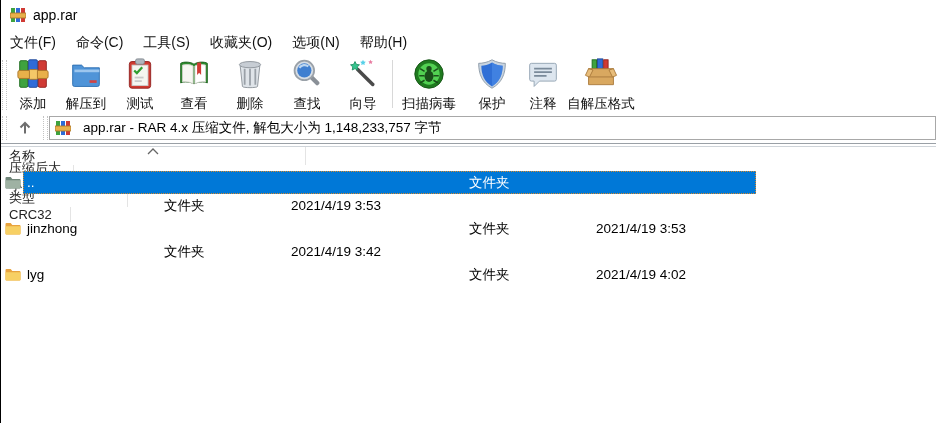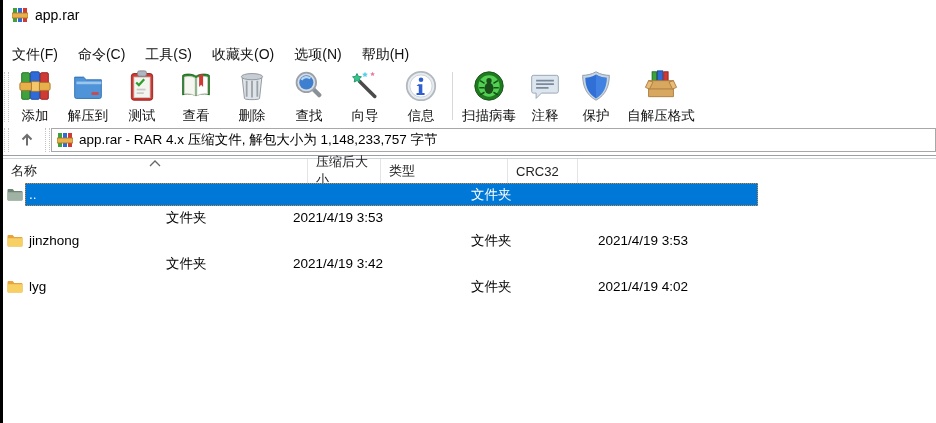--- a/index.html
+++ b/index.html
@@ -1,44 +1,44 @@
 <!DOCTYPE html>
 <html><head>
 <meta charset="utf-8">
 <style>
   * { box-sizing: border-box; }
   html,body { margin:0; padding:0; background:#f2f2f2; }
   body { font-family:"Liberation Sans", sans-serif; }
   .window {
     width:936px; height:423px; background:#fff; position:relative; overflow:hidden;
-    border-left:3px solid #000000;
+    border-left:1px solid #000000;
   }
   
   .titlebar { height:30px; display:flex; align-items:center; padding-left:9px; gap:7px; font-size:14px; color:#000; }
   .mini-icon { width:16px; height:16px; flex:0 0 auto; }
   
-  .menubar { height:25px; display:flex; align-items:center; padding-left:2px; font-size:14px; color:#111;margin-top:12px; }
+  .menubar { height:25px; display:flex; align-items:center; padding-left:2px; font-size:14px; color:#111; }
   .menu-item { padding:2px 7px; margin-right:6px; cursor:default; }
   
   .toolbar { height:58px; display:flex; align-items:flex-start; padding-top:2px; }
   .gripper { width:5px; align-self:stretch; margin:3px 1px 3px 1px;
              border-left:1px dotted #c3c3c3; border-right:1px dotted #c3c3c3; }
   .tb-btn { display:flex; flex-direction:column; align-items:center; height:56px;
             font-size:13.5px; color:#111; padding-top:1px; cursor:default; }
   .tb-btn svg { width:36px; height:36px; display:block; }
   .tb-btn .tb-label { margin-top:5px; white-space:nowrap; }
   .tb-sep { width:1px; background:#d8d8d8; height:48px; margin:3px 2px 0 2px; }
   
   .addressbar { height:30px; display:flex; align-items:center; }
   .up-btn { width:30px; height:26px; display:flex; align-items:center; justify-content:center; margin:0 2px; }
   .addr-field { flex:1; height:24px; border:1px solid #a8a8a8; background:#fff;
-                display:flex; align-items:center; gap:6px; padding-left:5px; font-size:13.5px; color:#000; }
+                display:flex; align-items:center; gap:12px; padding-left:5px; font-size:13.5px; color:#000; }
   .sep-lines { height:4px; border-top:1px solid #9aa0a6; border-bottom:1px solid #cfd4d9; }
   
-  .list-header { height:24px; display:flex; position:relative; font-size:13px; color:#222; background:#fff; }
+  .list-header { height:24px; display:flex; position:relative; font-size:13px; color:#222; background:#fff;flex-direction:column; }
   .hcell { display:flex; align-items:center; height:24px; padding:0 8px; border-right:1px solid #e4e4e4; cursor:default; }
   .hcell.right { justify-content:flex-end; }
   .sort-caret { position:absolute; left:146px; top:1px; }
   
   .row { height:23px; display:flex; align-items:center; position:relative; font-size:13.5px; color:#000; }
   .cell { position:relative; z-index:1; white-space:nowrap; overflow:hidden; }
   .cell-name   { width:305px; display:flex; align-items:center; gap:6px; padding-left:4px; }
   .cell-size   { width:82px;  text-align:right; padding-right:8px; }
   .cell-packed { width:73px;  text-align:right; padding-right:8px; }
   .cell-type   { width:127px; padding-left:8px; }
@@ -160,58 +160,49 @@
     <div class="tb-btn" style="width:54px">
       <svg viewBox="0 0 36 36">
         <rect x="12" y="10" width="28" height="4" rx="2" transform="rotate(45 12 10)" fill="#4a4a4a"></rect>
         <path d="M9 4 l1.6 3.2 3.4 0.5 -2.5 2.4 0.6 3.4 -3.1 -1.6 -3.1 1.6 0.6 -3.4 -2.5 -2.4 3.4 -0.5 z" fill="#35c48d" stroke="#1f8f63"></path>
         <path d="M18 2 l1 2 2.2 0.3 -1.6 1.5 0.4 2.2 -2 -1 -2 1 0.4 -2.2 -1.6 -1.5 2.2 -0.3 z" fill="#57d0e8"></path>
         <path d="M26.5 2 l0.8 1.6 1.8 0.2 -1.3 1.2 0.3 1.8 -1.6 -0.9 -1.6 0.9 0.3 -1.8 -1.3 -1.2 1.8 -0.2 z" fill="#e87aa0"></path>
       </svg>
       <span class="tb-label">向导</span>
     </div>
 
-    <div class="tb-btn" style="width:58px">
-      <svg viewBox="0 0 36 36">
-        <circle cx="18" cy="18" r="16" fill="#e8ecf0" stroke="#b0b8c0" stroke-width="2"></circle>
-        <circle cx="18" cy="18" r="12.5" fill="#ffffff" stroke="#c8d0d8"></circle>
-        <circle cx="18" cy="11" r="2.6" fill="#2f5fd0"></circle>
-        <path d="M15 16 h4.5 v10 h2.5 v2 h-9 v-2 h2.5 v-8 h-2.5 z" fill="#2f5fd0"></path>
-      </svg>
-      <span class="tb-label">信息</span>
-    </div>
 
     <div class="tb-sep"></div>
 
     <div class="tb-btn" style="width:68px">
       <svg viewBox="0 0 36 36">
         <circle cx="18" cy="18" r="16" fill="#1f7a1f" stroke="#145214"></circle>
         <circle cx="18" cy="18" r="12" fill="#52d052"></circle>
         <path d="M13 15 l-5 -3 M13 20 h-6 M13 25 l-5 3 M23 15 l5 -3 M23 20 h6 M23 25 l5 3" stroke="#1a4f1a" stroke-width="1.8"></path>
         <circle cx="18" cy="12" r="3" fill="#1a4f1a"></circle>
         <ellipse cx="18" cy="20.5" rx="5" ry="6.5" fill="#1a4f1a"></ellipse>
       </svg>
       <span class="tb-label">扫描病毒</span>
     </div>
 
-    <div class="tb-btn" style="width:44px">
-      <svg viewBox="0 0 36 36">
-        <path d="M5 6 h26 a2 2 0 0 1 2 2 v16 a2 2 0 0 1 -2 2 H14 l-6 6 v-6 H5 a2 2 0 0 1 -2 -2 V8 a2 2 0 0 1 2 -2 z" fill="#dde6ef" stroke="#8fa0b0"></path>
-        <path d="M8 12 h20 M8 16 h20 M8 20 h14" stroke="#7a8a9a" stroke-width="2"></path>
-      </svg>
-      <span class="tb-label">注释</span>
-    </div>
-
     <div class="tb-btn" style="width:58px">
       <svg viewBox="0 0 36 36">
         <path d="M18 2 C23 5 29 6 33 6 c0 12 -4 22 -15 28 C7 28 3 18 3 6 c4 0 10 -1 15 -4 z" fill="#c8d4e0" stroke="#8a97a5"></path>
         <path d="M18 5 C22 7.5 27 8.5 30 8.7 c0 10 -3.5 18 -12 23.3 C9.5 26.7 6 18.7 6 8.7 c3 -0.2 8 -1.2 12 -3.7 z" fill="#2f6fd6"></path>
         <path d="M18 5 C22 7.5 27 8.5 30 8.7 c0 10 -3.5 18 -12 23.3 z" fill="#4a8ae6" opacity="0.65"></path>
       </svg>
       <span class="tb-label">保护</span>
+    </div>
+
+    <div class="tb-btn" style="width:44px">
+      <svg viewBox="0 0 36 36">
+        <path d="M5 6 h26 a2 2 0 0 1 2 2 v16 a2 2 0 0 1 -2 2 H14 l-6 6 v-6 H5 a2 2 0 0 1 -2 -2 V8 a2 2 0 0 1 2 -2 z" fill="#dde6ef" stroke="#8fa0b0"></path>
+        <path d="M8 12 h20 M8 16 h20 M8 20 h14" stroke="#7a8a9a" stroke-width="2"></path>
+      </svg>
+      <span class="tb-label">注释</span>
     </div>
 
     <div class="tb-btn" style="width:72px">
       <svg viewBox="0 0 36 36">
         <rect x="8" y="2" width="5" height="14" fill="#3fa23f" stroke="#1e6b1e"></rect>
         <rect x="14" y="1" width="6" height="15" fill="#2f6bd8" stroke="#1c4494"></rect>
         <rect x="21" y="2" width="5" height="14" fill="#d03a34" stroke="#8f1f1c"></rect>
         <path d="M4 12 h28 v18 H4 z" fill="#d9a860" stroke="#a87838"></path>
         <path d="M4 12 L0.5 19.5 l4.5 2 4 -8 z" fill="#e8bd7a" stroke="#a87838"></path>
         <path d="M32 12 l3.5 7.5 -4.5 2 -4 -8 z" fill="#e8bd7a" stroke="#a87838"></path>

